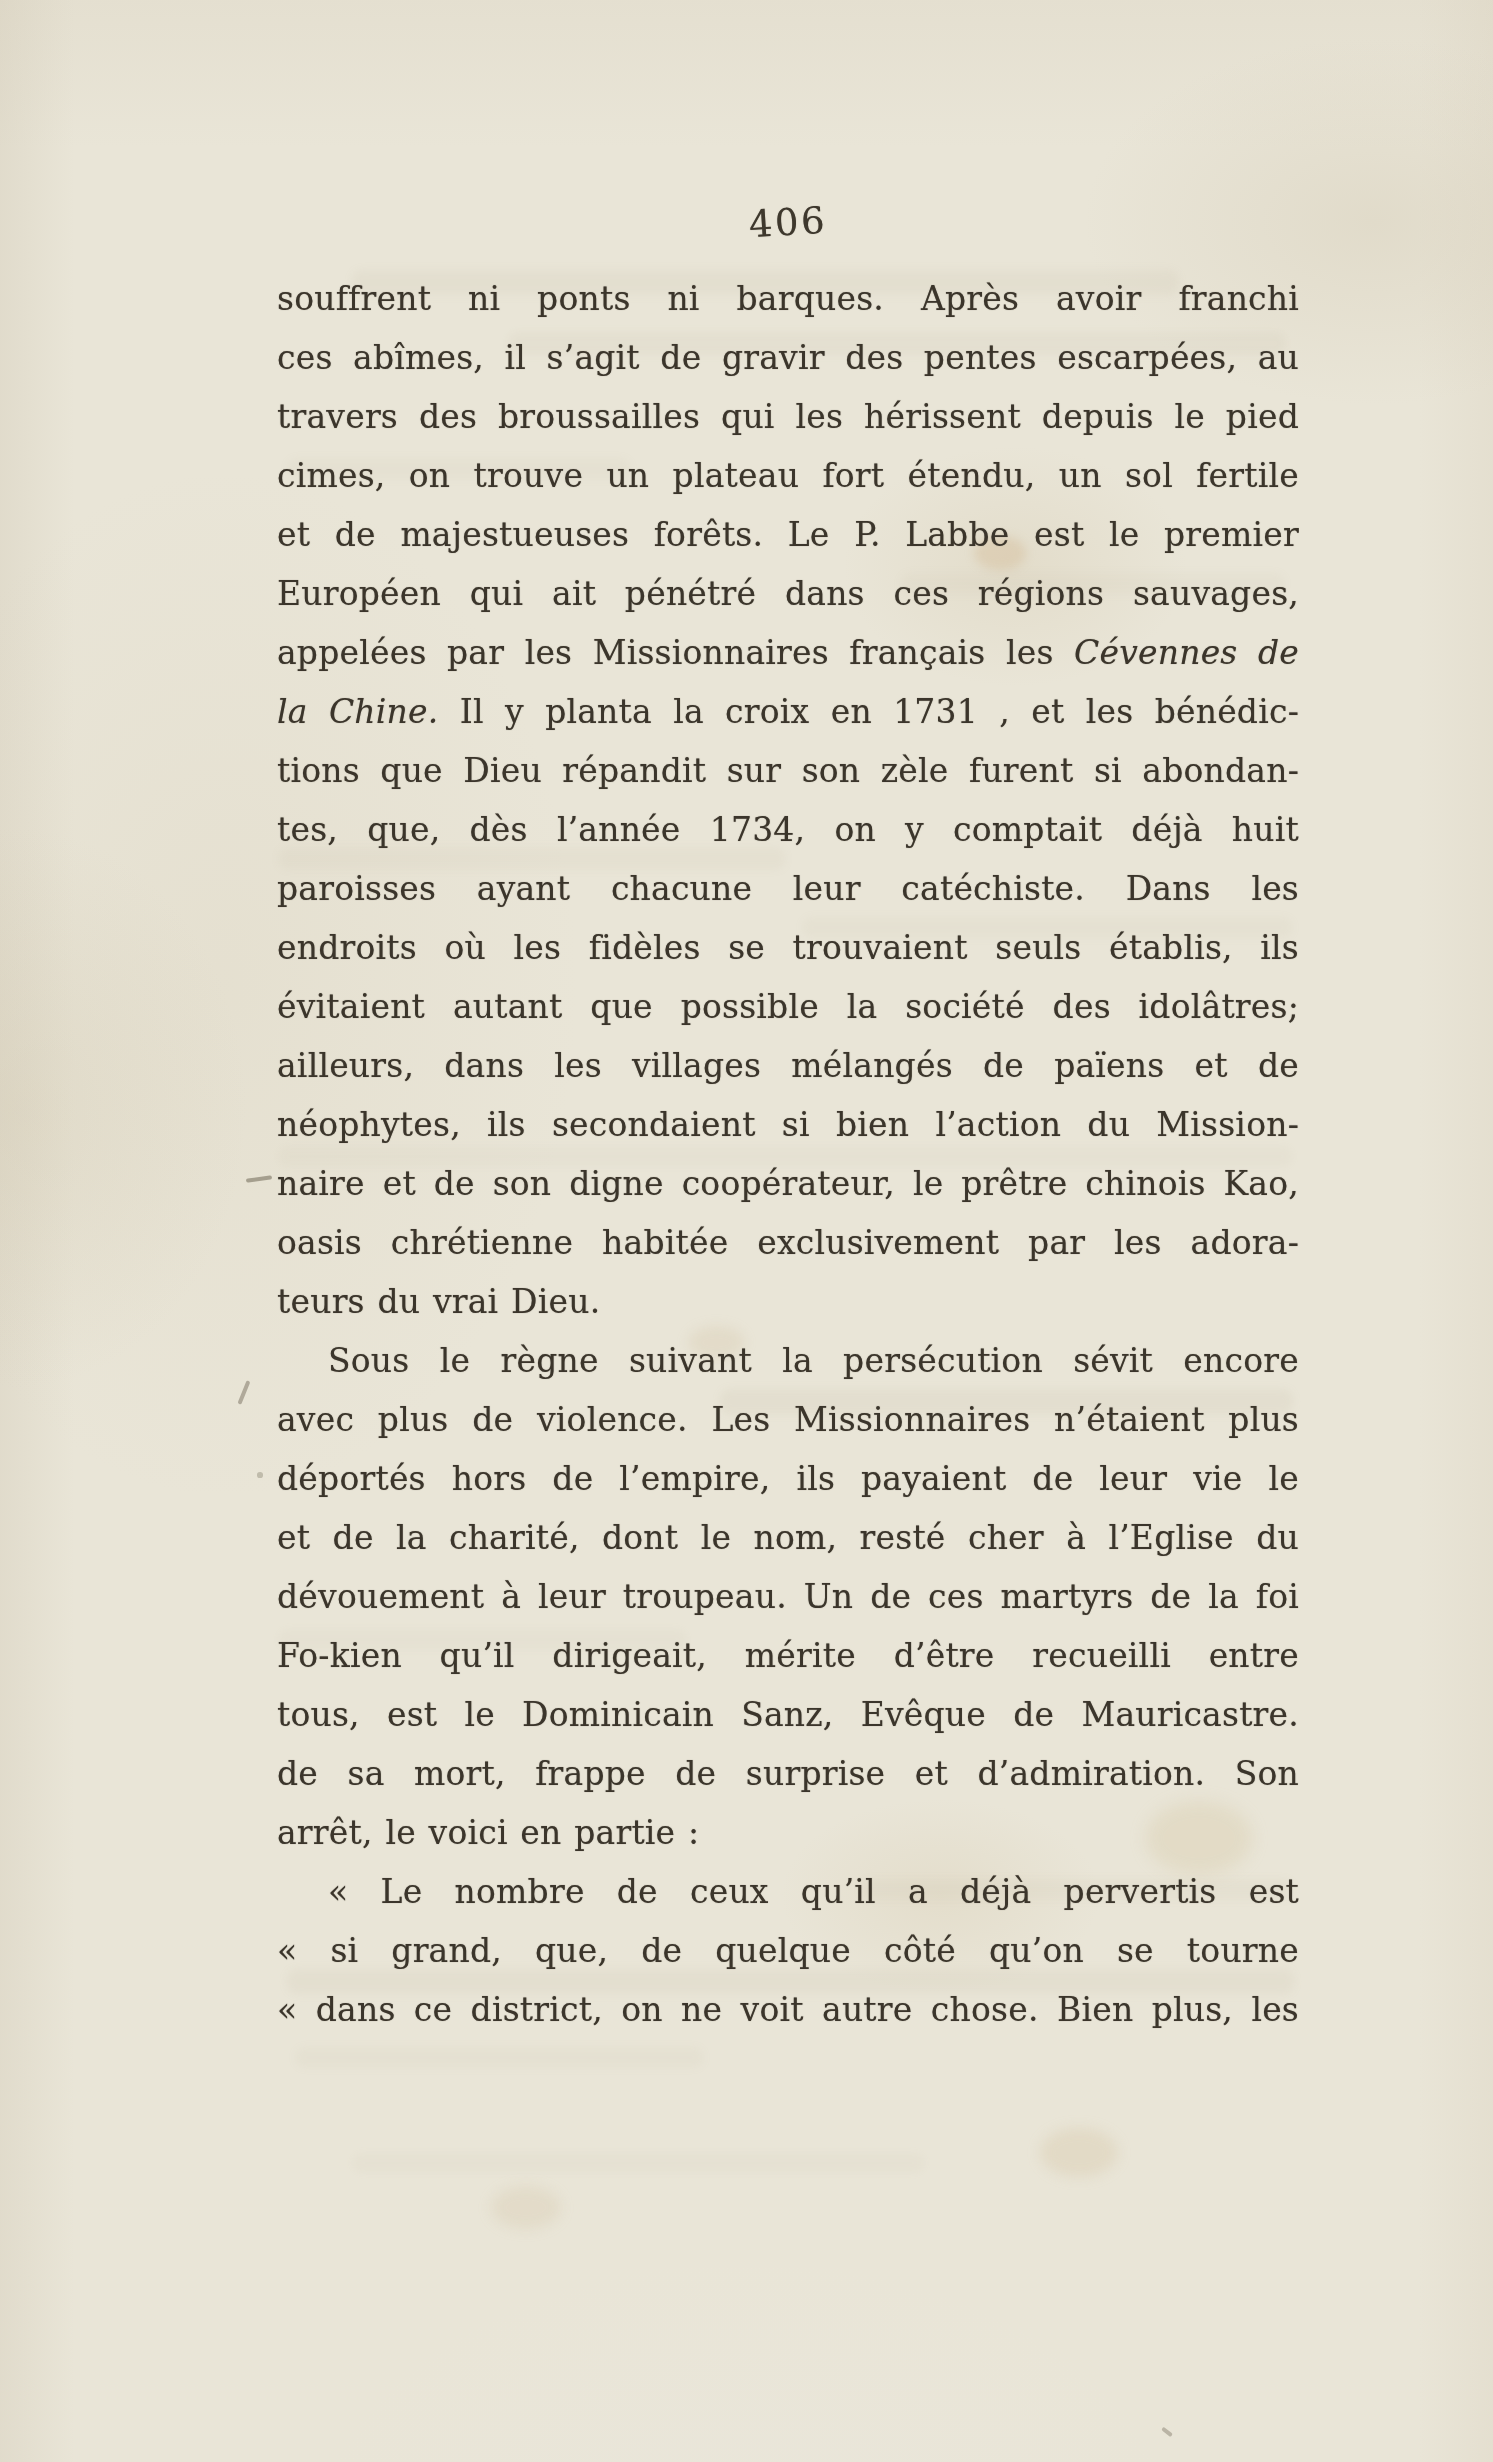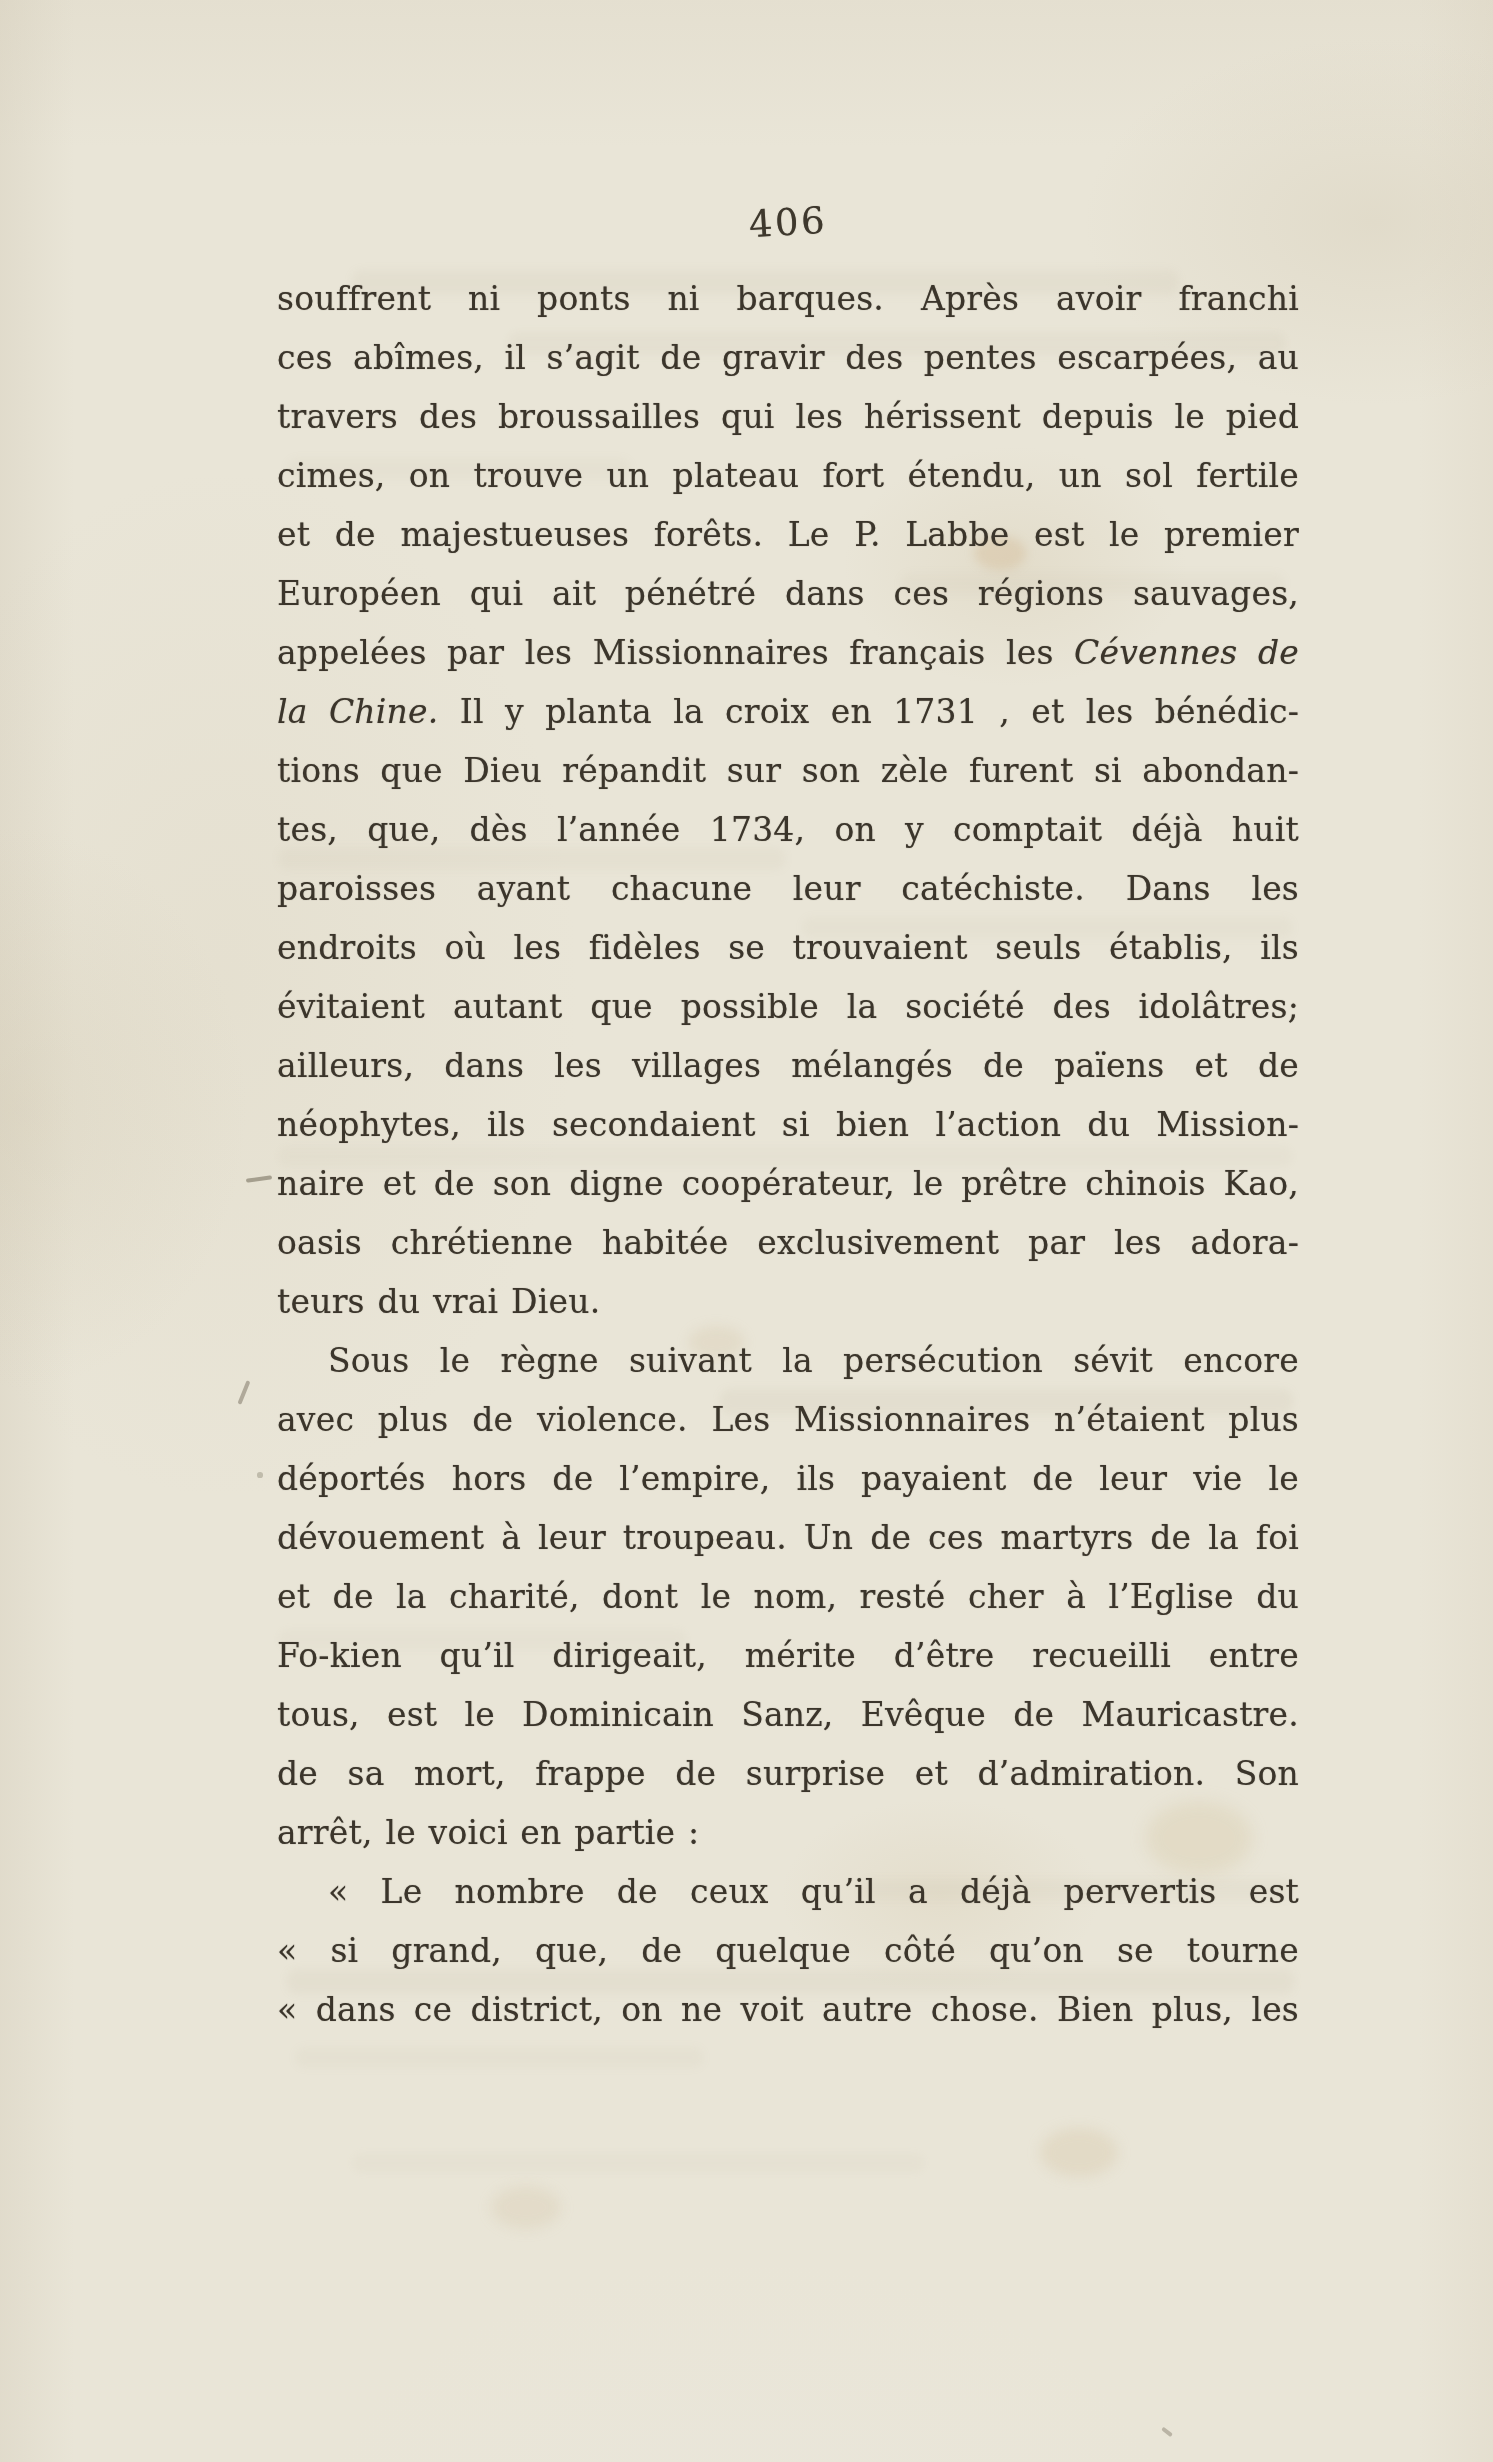--- a/index.html
+++ b/index.html
@@ -94,22 +94,22 @@
       <div class="line"><span>endroits où les fidèles se trouvaient seuls établis, ils</span></div>
       <div class="line"><span>évitaient autant que possible la société des idolâtres;</span></div>
       <div class="line"><span>ailleurs, dans les villages mélangés de païens et de</span></div>
       <div class="line"><span>néophytes, ils secondaient si bien l’action du Mission-</span></div>
       <div class="line"><span>naire et de son digne coopérateur, le prêtre chinois Kao,</span></div>
       <div class="line"><span>oasis chrétienne habitée exclusivement par les adora-</span></div>
       <div class="line end"><span>teurs du vrai Dieu.</span></div>
       <div class="line indent"><span>Sous le règne suivant la persécution sévit encore</span></div>
       <div class="line"><span>avec plus de violence. Les Missionnaires n’étaient plus</span></div>
       <div class="line"><span>déportés hors de l’empire, ils payaient de leur vie le</span></div>
+      <div class="line"><span>et de la charité, dont le nom, resté cher à l’Eglise du</span></div>
       <div class="line"><span>dévouement à leur troupeau. Un de ces martyrs de la foi</span></div>
-      <div class="line"><span>et de la charité, dont le nom, resté cher à l’Eglise du</span></div>
       <div class="line"><span>Fo-kien qu’il dirigeait, mérite d’être recueilli entre</span></div>
       <div class="line"><span>tous, est le Dominicain Sanz, Evêque de Mauricastre.</span></div>
       <div class="line"><span>de sa mort, frappe de surprise et d’admiration. Son</span></div>
       <div class="line end"><span>arrêt, le voici en partie :</span></div>
       <div class="line indent"><span>« Le nombre de ceux qu’il a déjà pervertis est</span></div>
       <div class="line"><span>« si grand, que, de quelque côté qu’on se tourne</span></div>
       <div class="line"><span>« dans ce district, on ne voit autre chose. Bien plus, les</span></div>
     </div>
 
 </div>

